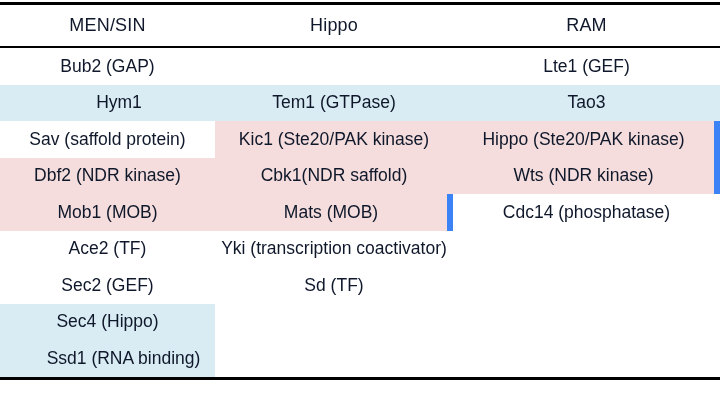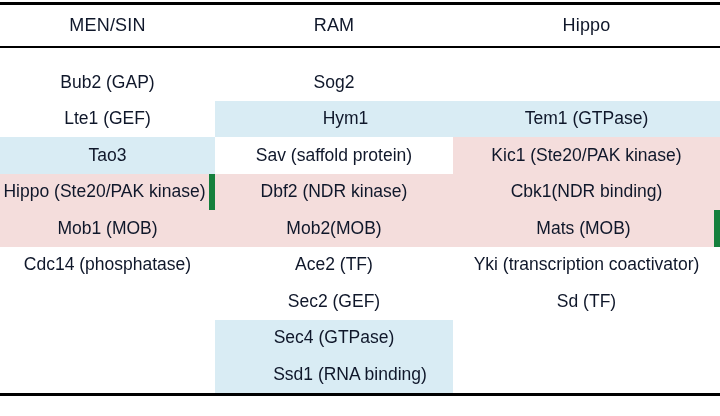--- a/index.html
+++ b/index.html
@@ -37,82 +37,80 @@
   }
   .header-cell {
     text-align: center;
     font-size: 18px;
     letter-spacing: 0.2px;
   }
   .body-grid {
     display: grid;
     grid-template-columns: 215px 238px 267px;
     grid-auto-rows: 36.5px;
-    margin-top: 16px;
   }
   .cell {
     display: flex;
     align-items: center;
     justify-content: center;
     font-size: 17.5px;
     white-space: nowrap;
     background-clip: padding-box;
   }
   .edge-right {
-    border-right: 6px solid #15803d;
+    border-right: 6px solid #3b82f6;
   }
 </style>
 </head>
 <body>
 
 <div class="figure-table">
 
   <div class="rule-top"></div>
 
   <div class="header-row">
     <div class="header-cell">MEN/SIN</div>
+    <div class="header-cell">Hippo</div>
     <div class="header-cell">RAM</div>
-    <div class="header-cell">Hippo</div>
   </div>
 
   <div class="rule-mid"></div>
 
   <div class="body-grid">
 
     <div class="cell">Bub2 (GAP)</div>
-    <div class="cell">Sog2</div>
     <div class="cell"></div>
 
     <div class="cell">Lte1 (GEF)</div>
     <div class="cell" style="background: rgb(217, 236, 244); padding-left: 23px;">Hym1</div>
 
     <div class="cell" style="background: rgb(217, 236, 244); text-align: right;">Tem1 (GTPase)</div>
     <div class="cell" style="background: rgb(217, 236, 244);">Tao3</div>
     <div class="cell">Sav (saffold protein)</div>
 
     <div class="cell" style="background: rgb(244, 221, 220);">Kic1 (Ste20/PAK kinase)</div>
     <div class="cell edge-right" style="background: rgb(244, 221, 220);">Hippo (Ste20/PAK kinase)</div>
 
     <div class="cell" style="background: rgb(244, 221, 220);">Dbf2 (NDR kinase)</div>
-    <div class="cell" style="background: rgb(244, 221, 220);">Cbk1(NDR binding)</div>
+    <div class="cell" style="background: rgb(244, 221, 220);">Cbk1(NDR saffold)</div>
+    <div class="cell edge-right" style="background: rgb(244, 221, 220);">Wts (NDR kinase)</div>
 
     <div class="cell" style="background: rgb(244, 221, 220);">Mob1 (MOB)</div>
-    <div class="cell" style="background: rgb(244, 221, 220);">Mob2(MOB)</div>
     <div class="cell edge-right" style="background: rgb(244, 221, 220);">Mats (MOB)</div>
 
     <div class="cell">Cdc14 (phosphatase)</div>
     <div class="cell">Ace2 (TF)</div>
     <div class="cell">Yki (transcription coactivator)</div>
 
     <div class="cell"></div>
     <div class="cell">Sec2 (GEF)</div>
     <div class="cell">Sd (TF)</div>
 
     <div class="cell"></div>
-    <div class="cell" style="background: rgb(217, 236, 244);">Sec4 (GTPase)</div>
+    <div class="cell" style="background: rgb(217, 236, 244);">Sec4 (Hippo)</div>
     <div class="cell"></div>
 
     <div class="cell"></div>
     <div class="cell" style="background: rgb(217, 236, 244); padding-left: 32px;">Ssd1 (RNA binding)</div>
     <div class="cell"></div>
 
   </div>
 
   <div class="rule-bottom"></div>
 

